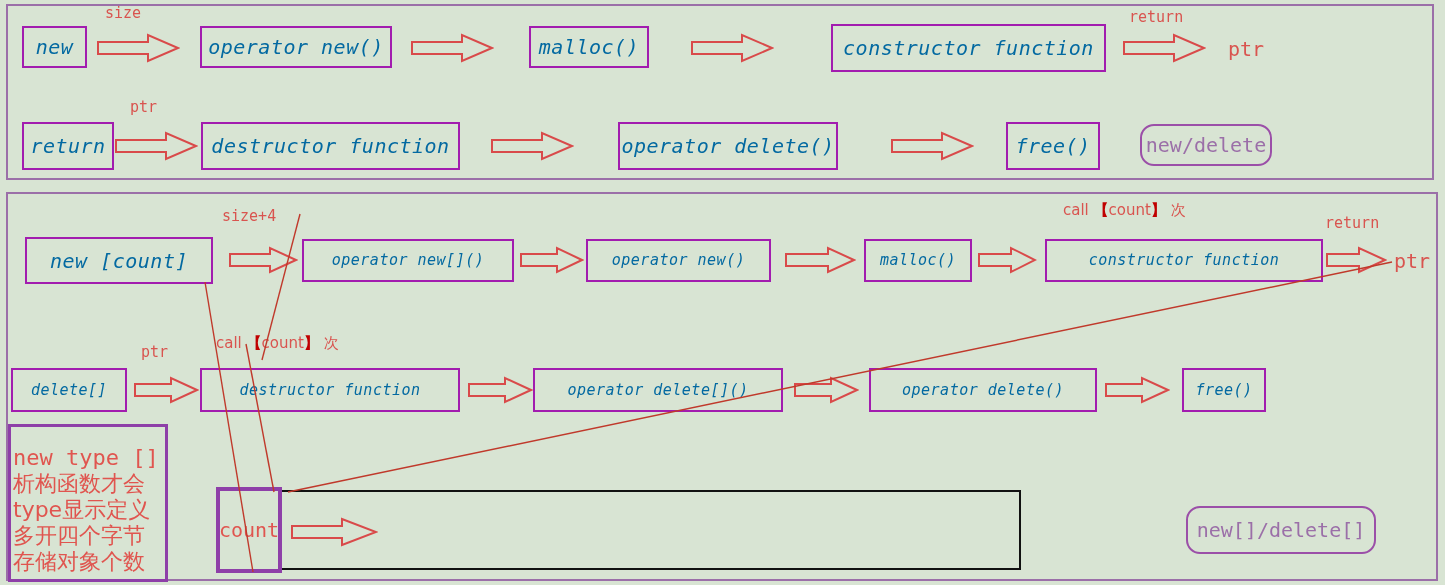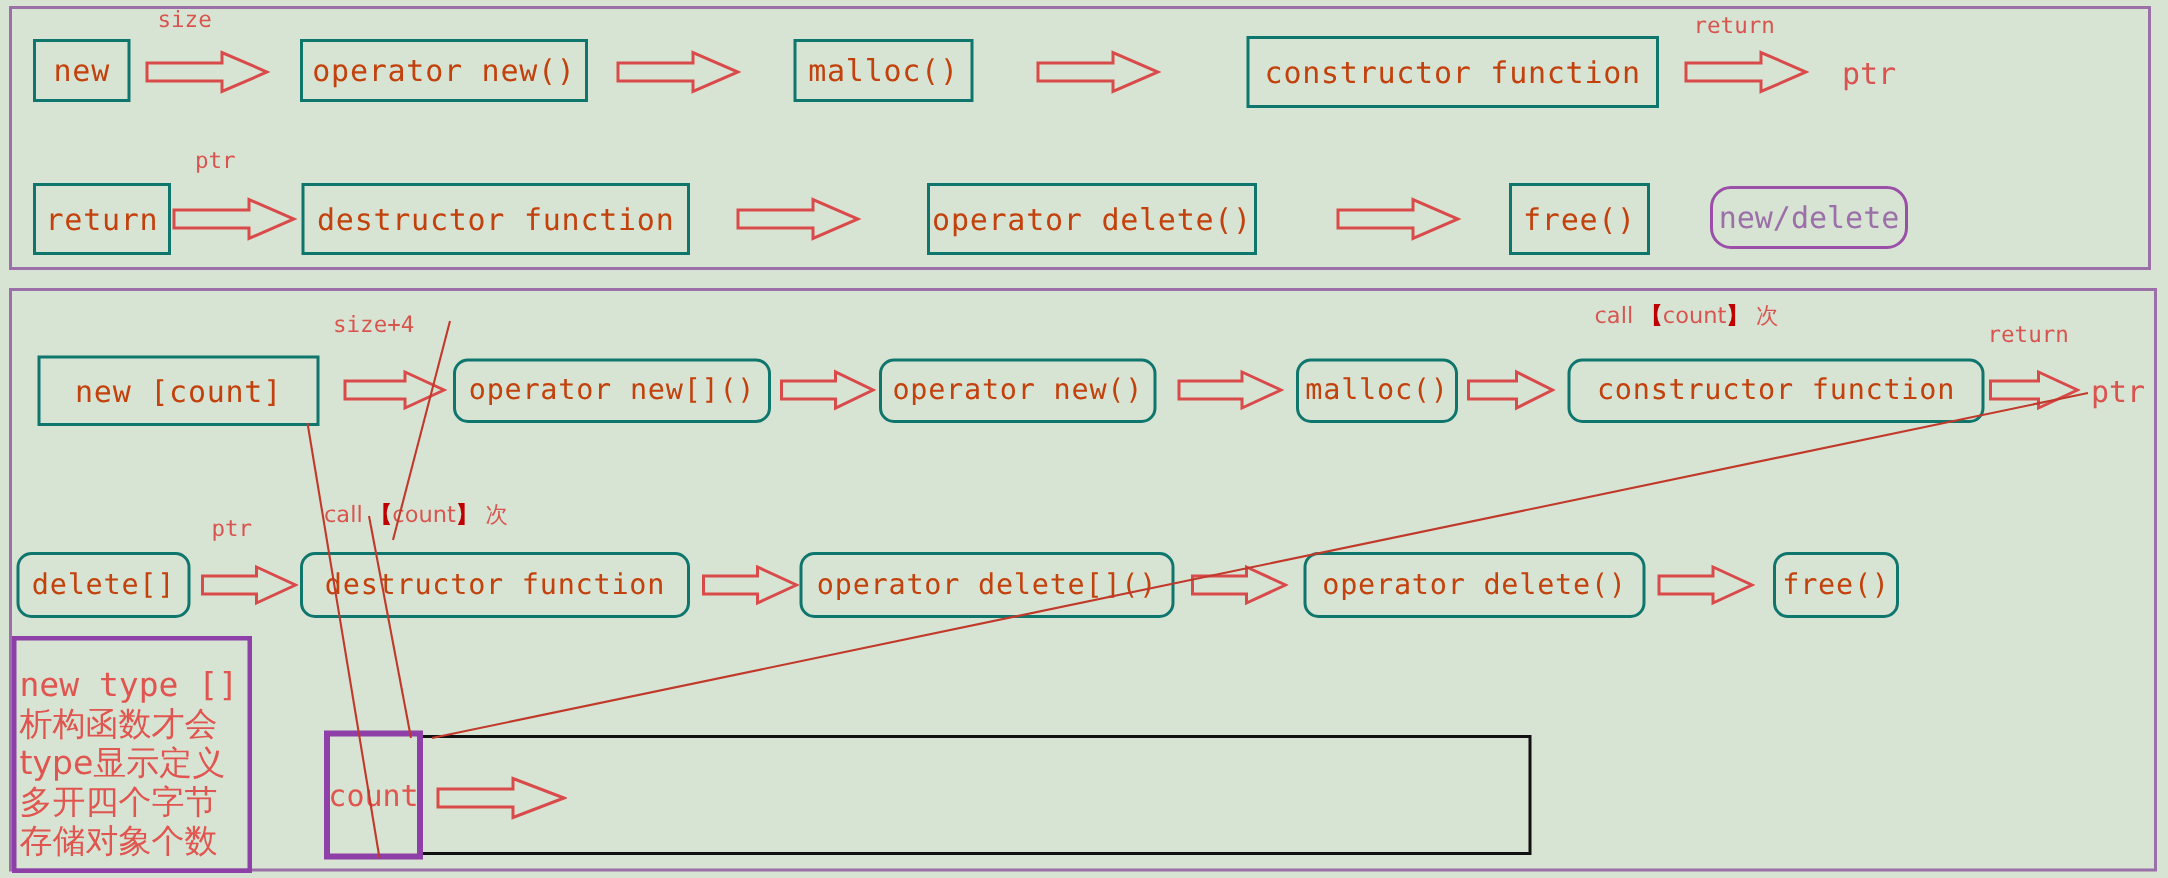--- a/index.html
+++ b/index.html
@@ -26,33 +26,34 @@
     border: 2px solid #9b6fa8;
     background: transparent;
     box-sizing: border-box;
   }
   #panel-new-delete { left: 6px;  top: 4px;   width: 1428px; height: 176px; }
   #panel-new-array  { left: 6px;  top: 192px; width: 1432px; height: 389px; }
 
   
   .fbox {
     position: absolute;
-    border: 2px solid #0f766e;
-    background: transparent;
-    box-sizing: border-box;
-    color: #c2410c;
+    border: 2px solid #a21caf;
+    background: transparent;
+    box-sizing: border-box;
+    color: #0369a1;
     font-size: 20px;
     line-height: 1;
     display: flex;
     align-items: center;
     justify-content: center;
     white-space: nowrap;
     letter-spacing: 0.5px;
-  }
-  .fbox.small { font-size: 19px; border-radius: 10px; }
+    font-style: italic;
+  }
+  .fbox.small { font-size: 15px; }
 
   
   .arrow {
     position: absolute;
   }
   .arrow svg { display: block; }
 
   
   .rlabel {
     position: absolute;
@@ -306,20 +307,21 @@
   <div class="blackbox" style="left:279px; top:490px; width:742px; height:80px;"></div>
 
   <div class="countbox" style="left:216px; top:487px; width:66px; height:86px;">count</div>
 
   <div class="arrow" style="left:290px; top:516px;">
     <svg width="88" height="32" viewBox="0 0 88 32">
       <polygon points="2,10 52,10 52,3 86,16 52,29 52,22 2,22" fill="none" stroke="#d94a4a" stroke-width="2"></polygon>
     </svg>
   </div>
 
+  <div class="tag" style="left:1186px; top:506px; width:190px; height:48px;">new[]/delete[]</div>
 
   <svg class="lines">
     <line x1="1392px" y1="262" x2="288" y2="492" stroke="#c0392b" stroke-width="1.4"></line>
     <line x1="205" y1="282" x2="253" y2="572" stroke="#c0392b" stroke-width="1.4"></line>
     <line x1="246" y1="344" x2="274" y2="492" stroke="#c0392b" stroke-width="1.4"></line>
     <line x1="300" y1="214" x2="262" y2="360" stroke="#c0392b" stroke-width="1.4"></line>
   </svg>
 
 </div>
 

